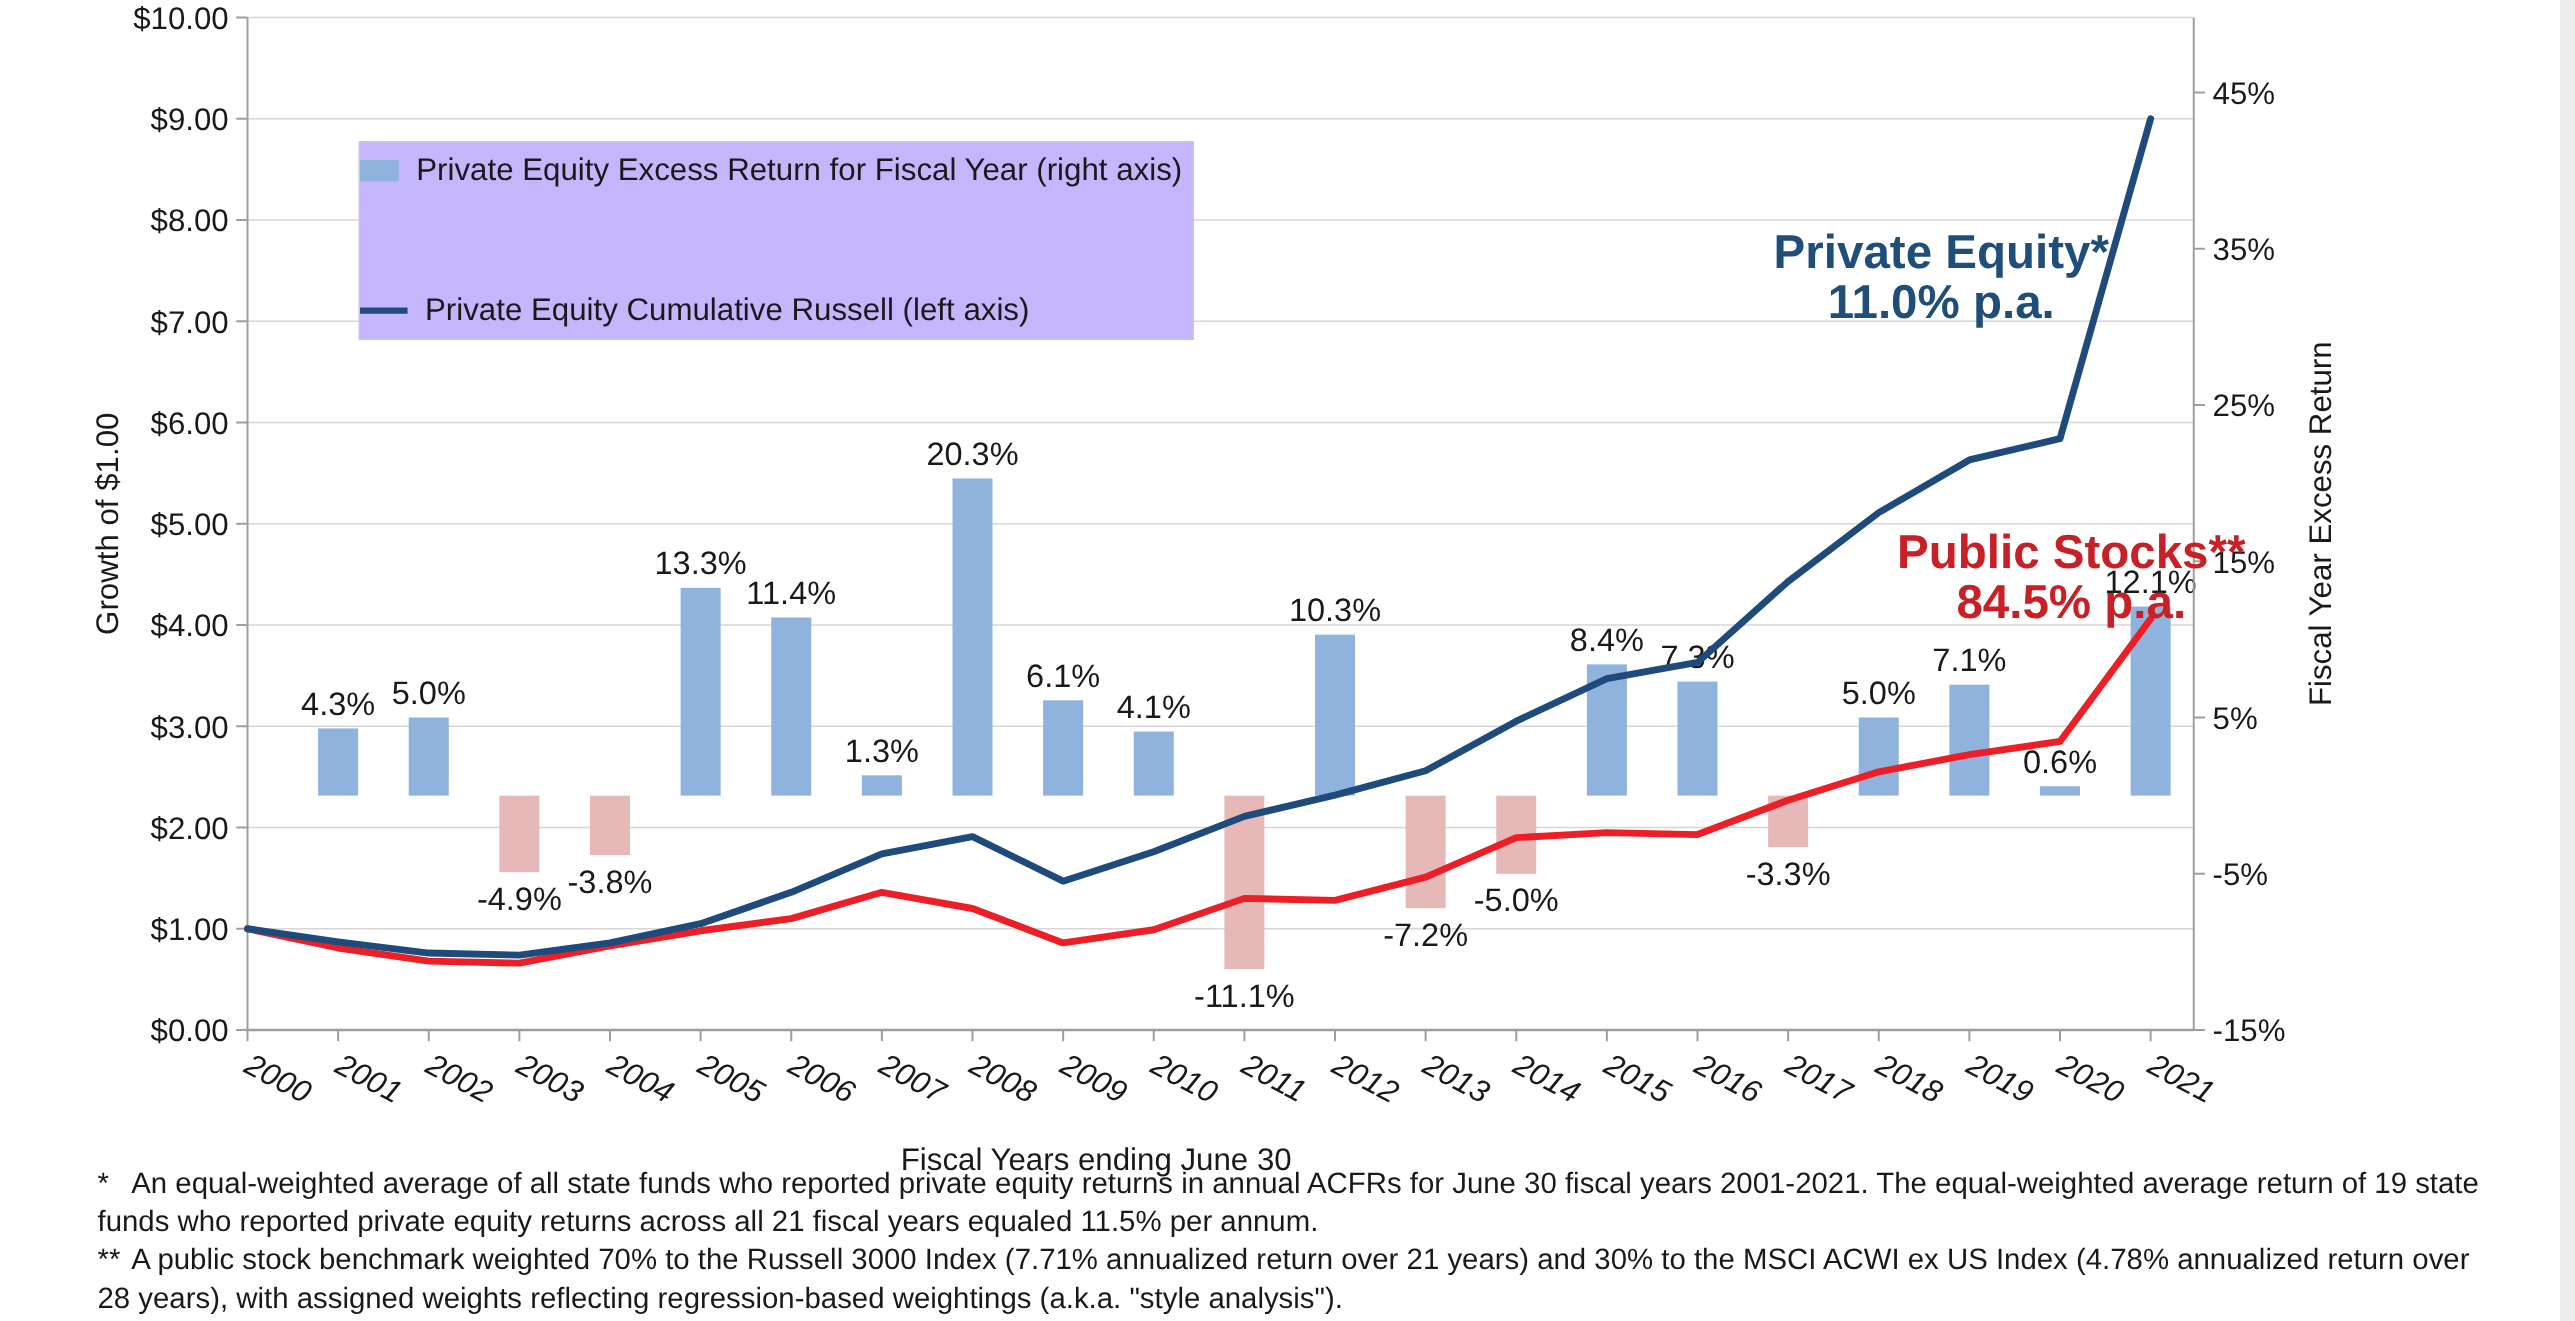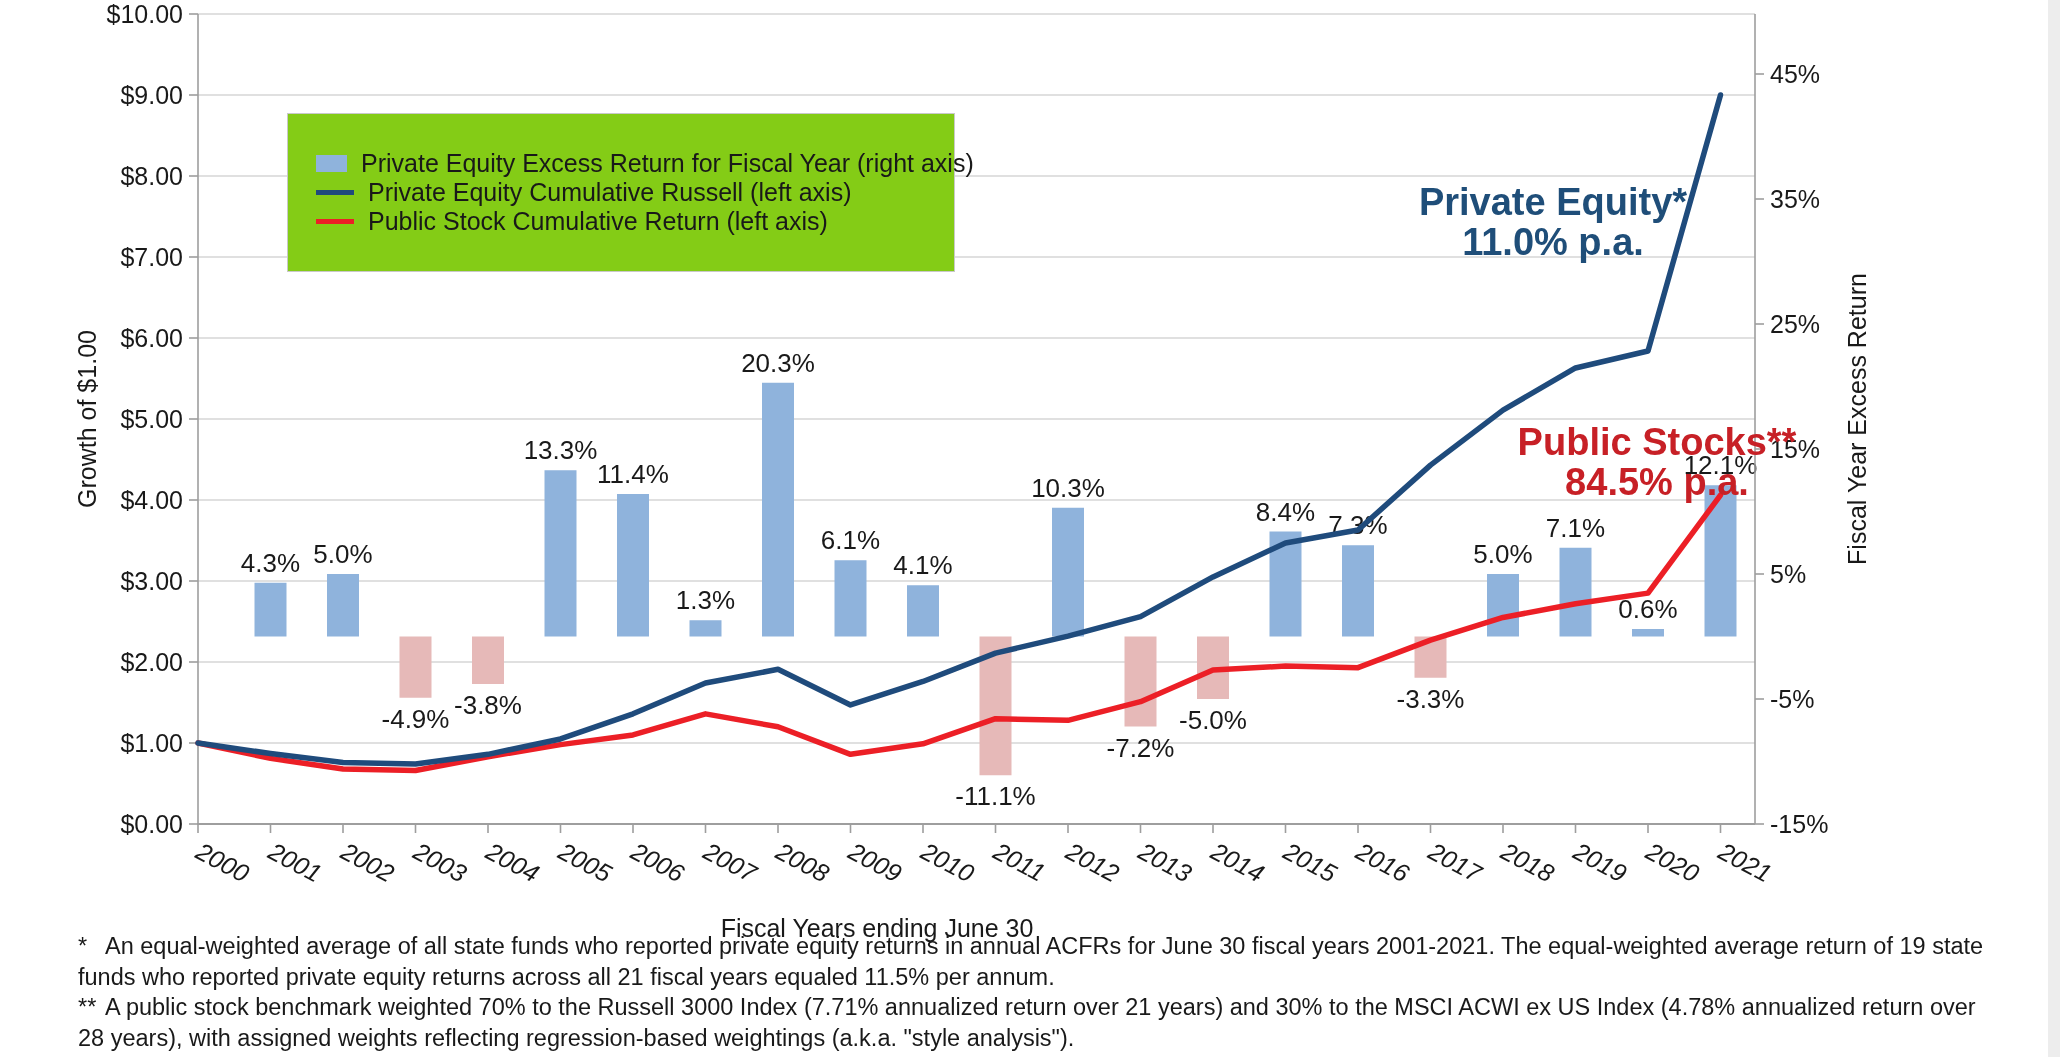--- a/index.html
+++ b/index.html
@@ -1,21 +1,21 @@
 <!DOCTYPE html>
 <html style="--pos-bar: #8FB3DC; --neg-bar: #E6B9B8; --pe-line: #1F4B7C; --stock-line: #EC1F26; --pe-text: #1F4E79; --ps-text: #C72026; --grid: #D6D6D6; --axis: #9E9E9E; --text: #191919;"><head>
 <meta charset="utf-8">
 <style>
   html,body{margin:0;padding:0;background:#fff;}
   .stage{position:relative;width:2060px;height:1057px;background:#ffffff;overflow:hidden;
          font-family:"Liberation Sans",sans-serif;color:#191919;}
   svg{position:absolute;left:0;top:0;font-family:"Liberation Sans",sans-serif;}
-  .legend{position:absolute;left:287px;top:113px;width:668px;height:159px;background:#84cc16;
+  .legend{position:absolute;left:287px;top:113px;width:668px;height:159px;background:#c4b5fd;
           border:1.5px solid #c9c9c9;box-sizing:border-box;display:flex;flex-direction:column;
-          justify-content:center;padding:8px 10px 8px 28px;z-index:3;}
+          justify-content:space-between;padding:8px 10px 8px 0;z-index:3;}
   .legend-row{display:flex;align-items:center;gap:14px;font-size:25px;white-space:nowrap;}
   .swatch{flex:0 0 auto;}
   .swatch.bar{width:31px;height:17px;background:var(--pos-bar);}
   .swatch.line-pe{width:38px;height:5px;background:var(--pe-line);}
   .swatch.line-ps{width:38px;height:5px;background:var(--stock-line);}
   .ann{position:absolute;text-align:center;font-weight:bold;font-size:38px;line-height:40px;
        transform:translateX(-50%);white-space:nowrap;z-index:2;}
   .ann-pe{left:1553px;top:182px;color:var(--pe-text);}
   .ann-ps{left:1617px;top:422px;color:var(--ps-text);margin-left:40px;}
   .axis-title{position:absolute;font-size:25px;white-space:nowrap;z-index:1;}
@@ -176,24 +176,20 @@
 
   <div class="legend">
     <div class="legend-row">
       <span class="swatch bar"></span>
       <span>Private Equity Excess Return for Fiscal Year (right axis)</span>
     </div>
     <div class="legend-row">
       <span class="swatch line-pe"></span>
       <span>Private Equity Cumulative Russell (left axis)</span>
     </div>
-    <div class="legend-row">
-      <span class="swatch line-ps"></span>
-      <span>Public Stock Cumulative Return (left axis)</span>
-    </div>
   </div>
 
   <div class="ann ann-pe">
     <div>Private Equity*</div>
     <div>11.0% p.a.</div>
   </div>
   <div class="ann ann-ps">
     <div>Public Stocks**</div>
     <div>84.5% p.a.</div>
   </div>

